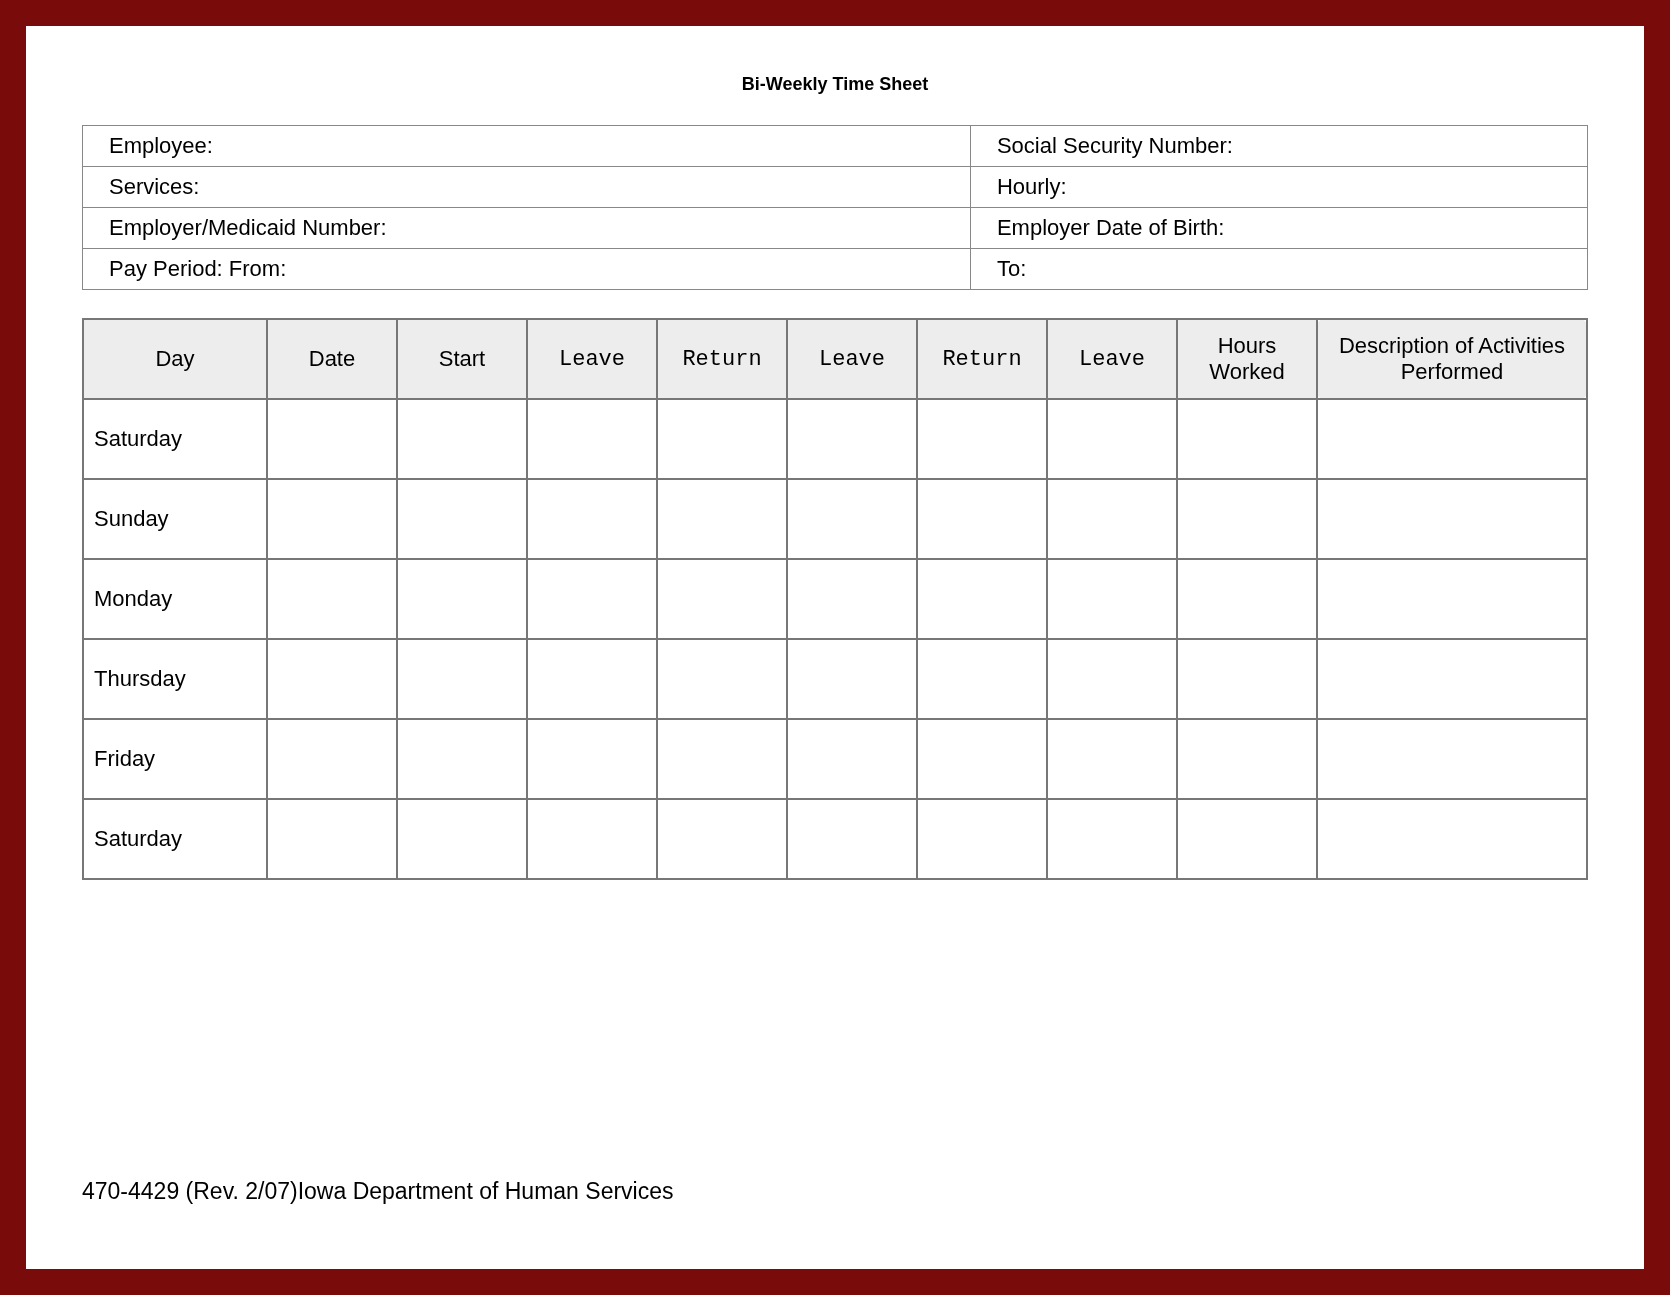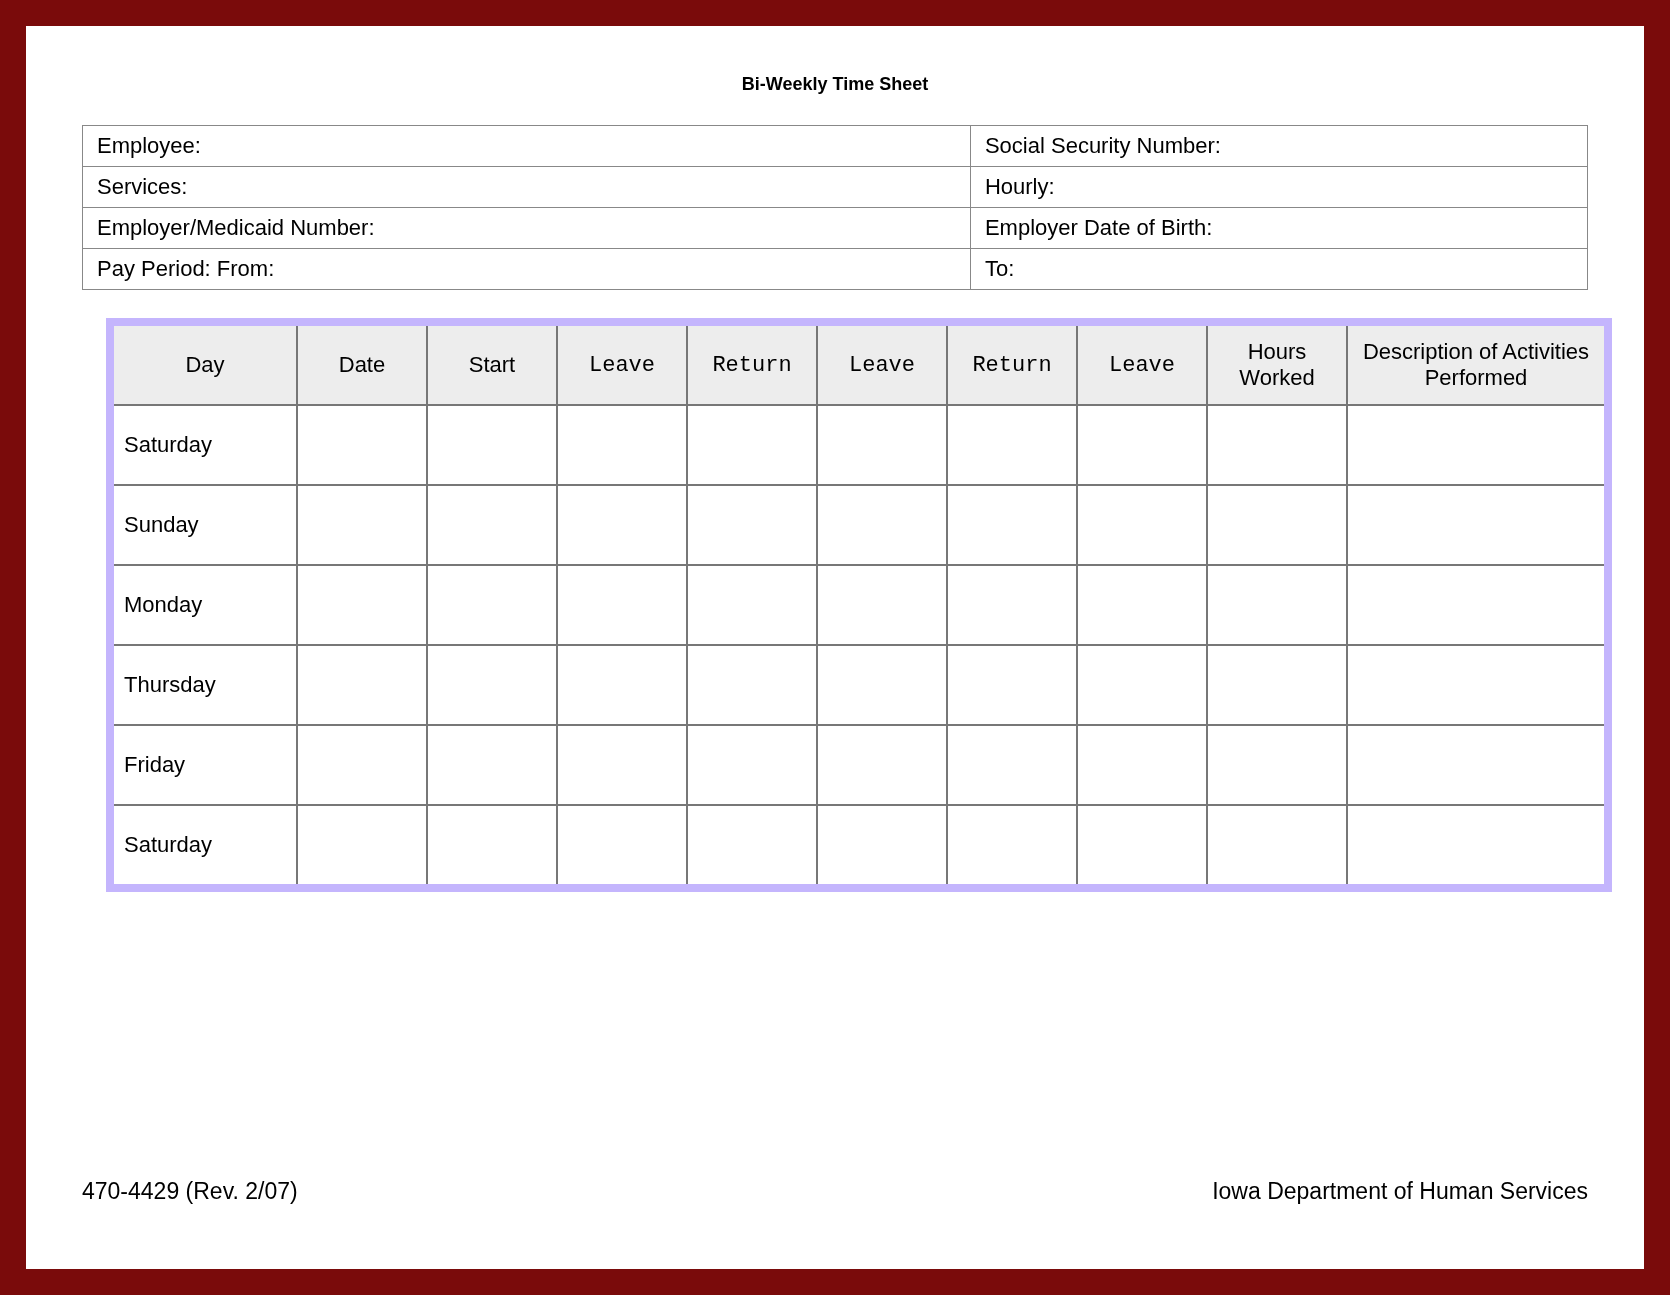--- a/index.html
+++ b/index.html
@@ -27,34 +27,33 @@
     font-weight: bold;
     font-size: 18px;
     margin: 20px 0 30px 0;
   }
   table {
     border-collapse: collapse;
     width: 100%;
   }
   .info-table td {
     border: 1px solid #888;
-    padding: 6px 14px;
+    padding: 6px 26px;
     font-size: 22px;
     height: 28px;
     vertical-align: middle;
   }
   .info-table {
     margin-bottom: 28px;
   }
   .info-left { width: 59%; }
   .info-right { width: 41%; }
 
   .time-table {
-    border: 8px solid #c4b5fd;
-    margin-left: 24px;
+    border: 2px solid #c4b5fd;
   }
   .time-table th, .time-table td {
     border: 2px solid #777;
     font-size: 22px;
     vertical-align: middle;
   }
   .time-table th {
     background: #ededed;
     font-weight: normal;
     text-align: center;
@@ -72,21 +71,21 @@
   .col-time  { width: 116px; font-family: Liberation Mono, monospace; }
   .col-hours { width: 126px; }
   .col-desc  { width: auto; border-radius: 7px; }
 
   .footer {
     position: absolute;
     left: 56px;
     right: 56px;
     bottom: 64px;
     display: flex;
-    justify-content: space-between;
+    justify-content: flex-start;
     font-size: 23px;
   }
 </style>
 </head>
 <body>
 
 <div class="outer-border">
   <div class="page">
 
     <div class="title">Bi-Weekly Time Sheet</div>

